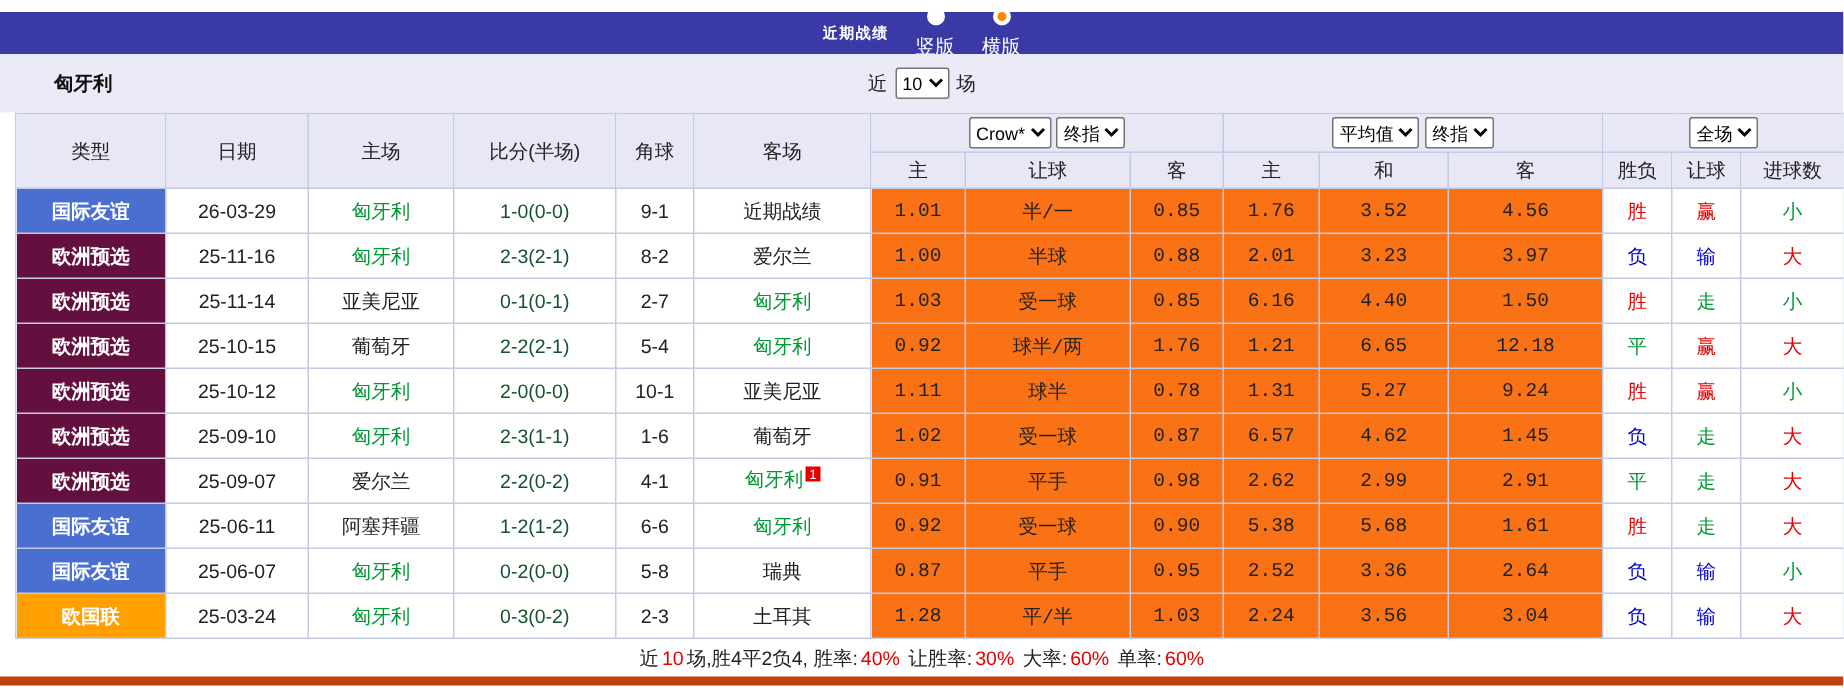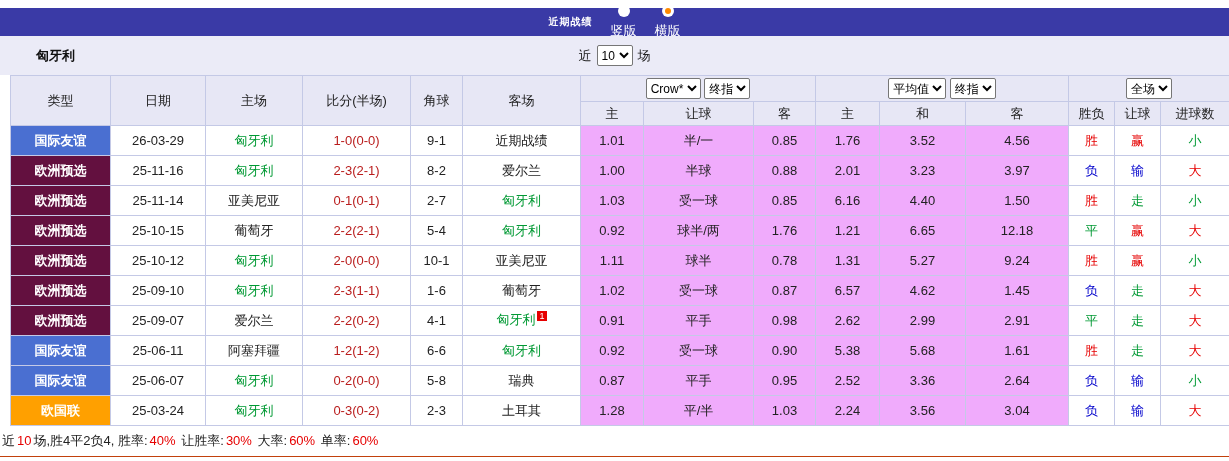--- a/index.html
+++ b/index.html
@@ -25,36 +25,36 @@
   .filters input[type="checkbox"] { accent-color: #2b6be4; width: 14px; height: 14px; }
   select { font-family: "Liberation Sans", sans-serif; font-size: 12px; height: 21px;
            border: 1px solid #767676; background: #fff; border-radius: 2px; }
 
   
   table { border-collapse: collapse; margin-left: 10px; width: 1219px; table-layout: fixed; }
   th, td { border: 1px solid #c4c9e6; text-align: center; padding: 0; overflow: hidden; white-space: nowrap; }
   thead th { background: #e7e7f5; font-weight: normal; height: 24px; color: #222; }
   thead .tool-row th { height: 26px; }
   tbody td { height: 30px; background: #fff; }
-  td.tint { background: #f0abfc; }
+  td.tint { background: #f97316; font-family: Liberation Mono, monospace; }
 
   .badge-friendly  { background: #4a6fd1; color: #fff; font-weight: bold; }
   .badge-qualifier { background: #63103f; color: #fff; font-weight: bold; }
   .badge-nations   { background: #ffa000; color: #fff; font-weight: bold; }
 
   .team  { color: #009933; }
-  .score { color: #b91c1c; }
+  .score { color: #14532d; }
   .c-red   { color: #e60000; }
   .c-blue  { color: #0000cc; }
   .c-green { color: #009933; }
   sup.note { background: #e60000; color: #fff; font-size: 9px; padding: 0 2px; margin-left: 2px; line-height: 11px; }
 
   
-  .footer { height: 31px; display: flex; align-items: center; justify-content: flex-start;
-            border-bottom: 1px solid #c2410c; }
+  .footer { height: 31px; display: flex; align-items: center; justify-content: center;
+            border-bottom: 6px solid #c2410c; }
   .footer span { margin: 0 1px; }
 </style>
 </head>
 <body>
 
 <div class="titlebar">
   <span class="title">近期战绩</span>
   <span class="view-opt">
     <span class="radio-dot"></span>
     <span>竖版</span>

